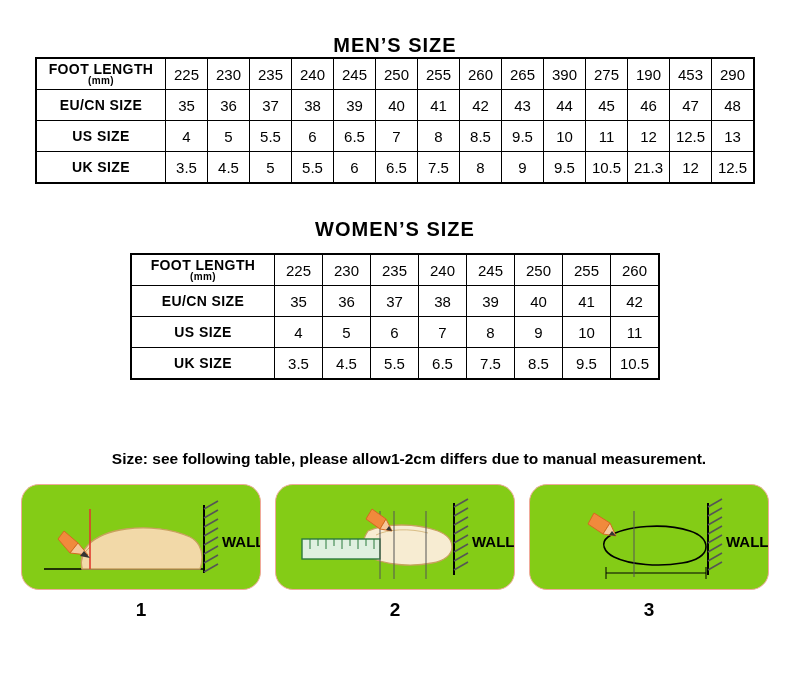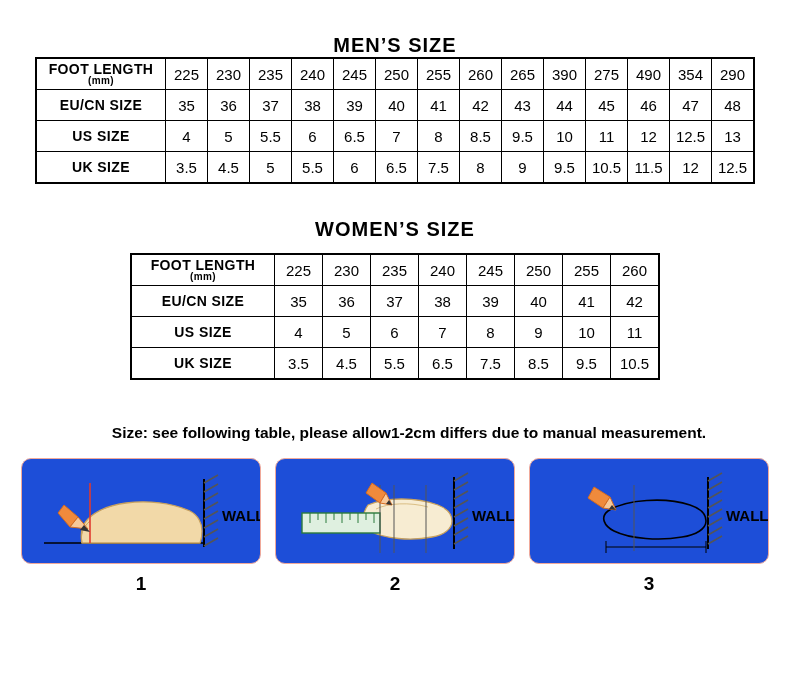--- a/index.html
+++ b/index.html
@@ -79,37 +79,37 @@
   }
   .rowhead .main {
     display: block;
     line-height: 14px;
   }
 
   #note {
     text-align: center;
     font-weight: bold;
     font-size: 15.5px;
-    margin-top: 44px;
+    margin-top: 70px;
     margin-bottom: 16px;
     padding-left: 28px;
   }
 
   #panels {
     display: flex;
     justify-content: center;
     gap: 14px;
   }
 
   .panel {
     width: 238px;
     height: 104px;
     border: 1px solid #f0a99a;
-    border-radius: 10px;
-    background: #1d4ed8;
+    border-radius: 18px;
+    background: #84cc16;
     position: relative;
     overflow: hidden;
   }
 
   .panel svg {
     display: block;
   }
 
   .panel-label {
     text-align: center;
@@ -145,22 +145,22 @@
         <td class="cell">230</td>
         <td class="cell">235</td>
         <td class="cell">240</td>
         <td class="cell">245</td>
         <td class="cell">250</td>
         <td class="cell">255</td>
         <td class="cell">260</td>
         <td class="cell">265</td>
         <td class="cell">390</td>
         <td class="cell">275</td>
-        <td class="cell">490</td>
-        <td class="cell">354</td>
+        <td class="cell">190</td>
+        <td class="cell">453</td>
         <td class="cell">290</td>
       </tr>
       <tr>
         <td class="rowhead">
           <span class="main">EU/CN SIZE</span>
         </td>
         <td class="cell">35</td>
         <td class="cell">36</td>
         <td class="cell">37</td>
         <td class="cell">38</td>
@@ -202,21 +202,21 @@
         <td class="cell">4.5</td>
         <td class="cell">5</td>
         <td class="cell">5.5</td>
         <td class="cell">6</td>
         <td class="cell">6.5</td>
         <td class="cell">7.5</td>
         <td class="cell">8</td>
         <td class="cell">9</td>
         <td class="cell">9.5</td>
         <td class="cell">10.5</td>
-        <td class="cell">11.5</td>
+        <td class="cell">21.3</td>
         <td class="cell">12</td>
         <td class="cell">12.5</td>
       </tr>
     </tbody>
   </table>
 </div>
 
 <div id="womens-title" class="section-title">WOMEN’S SIZE</div>
 
 <div id="womens-table-wrap">

